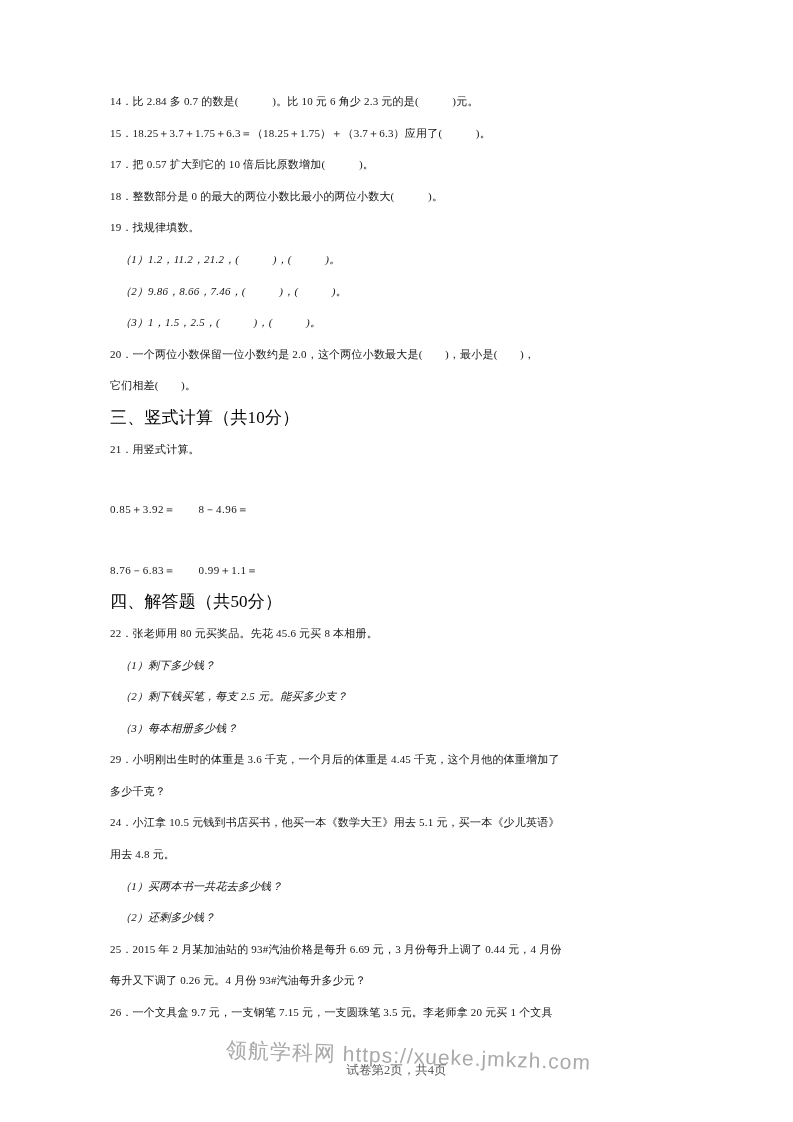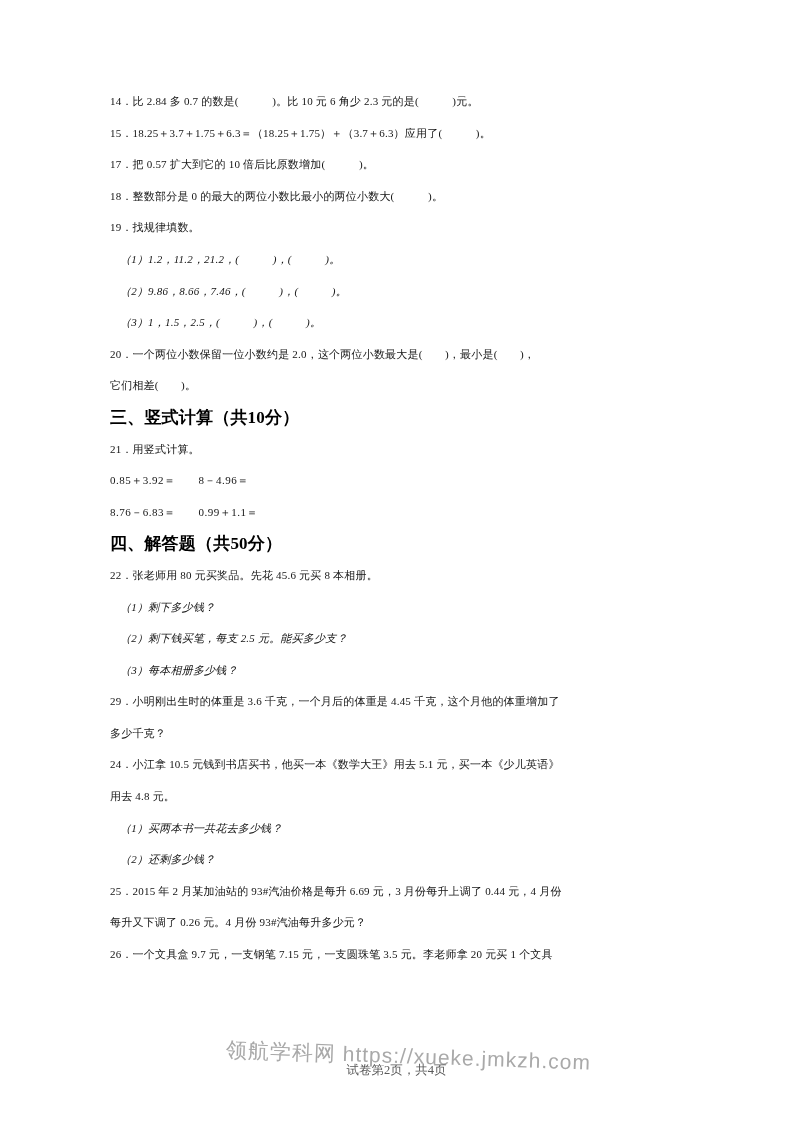--- a/index.html
+++ b/index.html
@@ -25,23 +25,23 @@
     width: 580px;
   }
   .line {
     font-size: 11px;
     line-height: 31.6px;
     color: #141414;
     white-space: pre-wrap;
     letter-spacing: 0.2px;
   }
   .line.sub { padding-left: 10px; font-style: italic; }
-  .line.calc { letter-spacing: 0.5px; }
+  .line.calc { letter-spacing: 0.5px; margin-top: 29px; }
   .line.header {
-    font-weight: bold;
+    font-weight: normal;
     font-size: 17px;
     color: #000000;
   }
   .footer-watermark {
     position: absolute;
     left: 226px;
     top: 1036px;
     font-size: 21px;
     color: #a9a9a9;
     letter-spacing: 1px;

